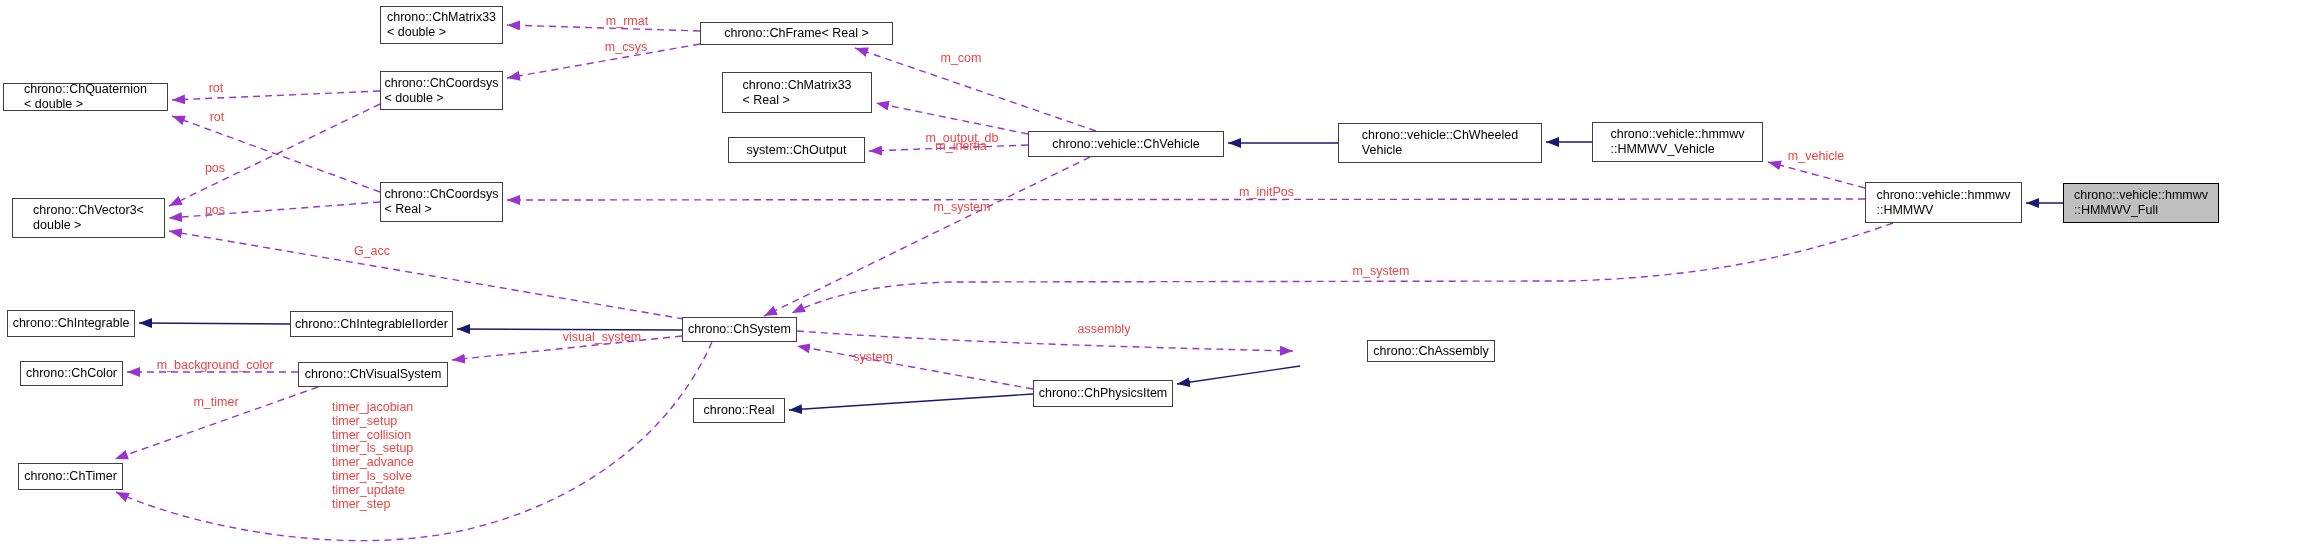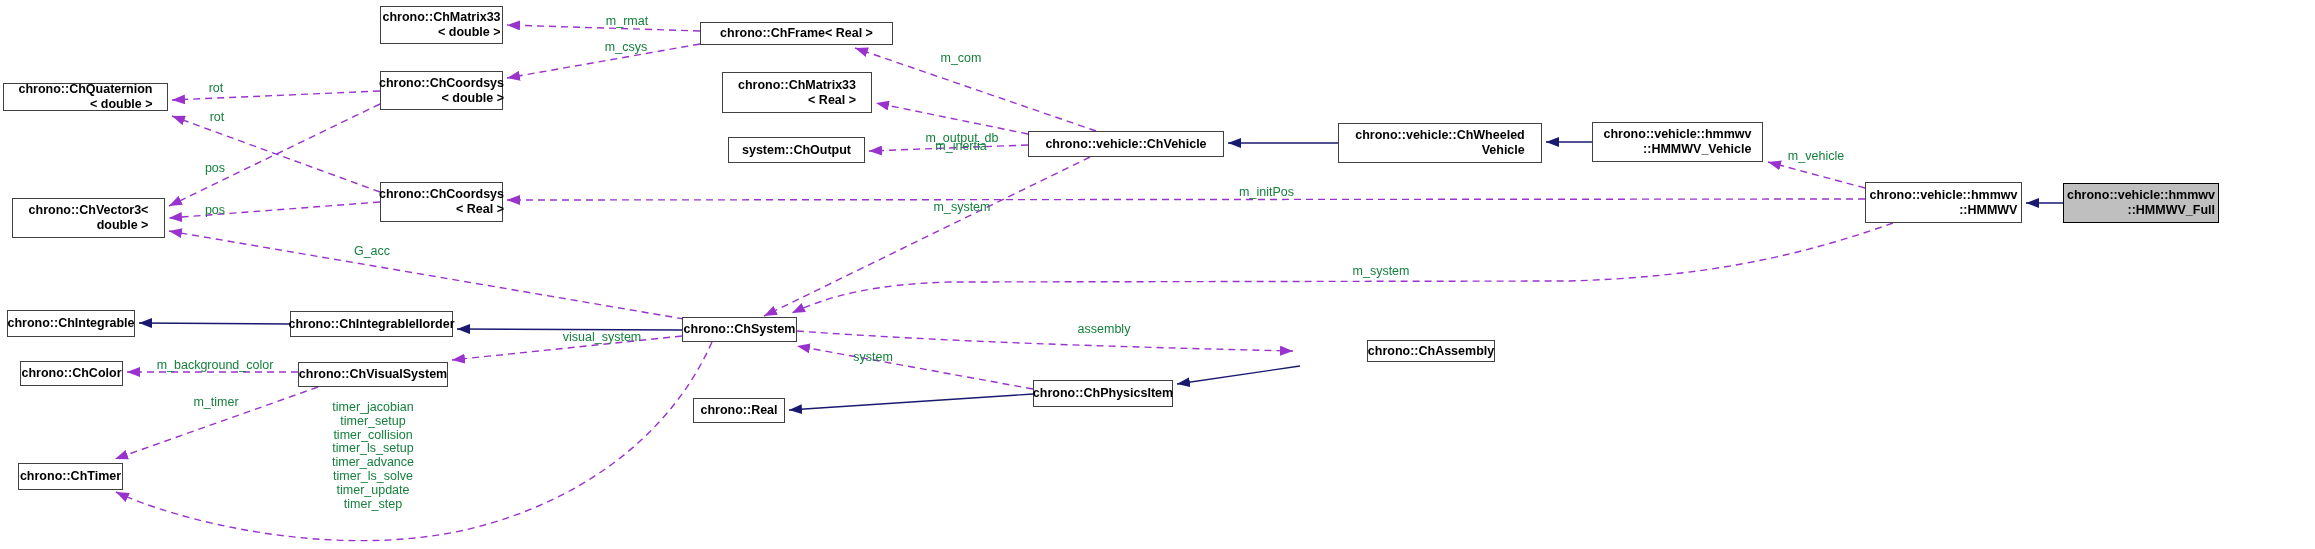--- a/index.html
+++ b/index.html
@@ -5,27 +5,27 @@
   html,body{margin:0;padding:0;background:#ffffff;}
   .canvas{
     position:relative;width:2315px;height:549px;background:#ffffff;overflow:hidden;
     font-family:"Liberation Sans","DejaVu Sans",sans-serif;
   }
   .edges{position:absolute;left:0;top:0;width:2315px;height:549px;}
   .edge-usage{fill:none;stroke:#9a32cd;stroke-width:1.4;stroke-dasharray:7 5;}
   .edge-inherit{fill:none;stroke:#191970;stroke-width:1.4;}
   .node{
     position:absolute;box-sizing:border-box;border:1.4px solid #404040;background:#ffffff;
-    display:flex;align-items:center;justify-content:center;text-align:right;
-    font-size:12.5px;line-height:15px;color:#000;white-space:pre-line;padding:1px 12px;font-weight:bold;
+    display:flex;align-items:center;justify-content:center;text-align:left;
+    font-size:12.5px;line-height:15px;color:#000;white-space:pre-line;padding:1px 20px;
   }
   .node.highlight{background:#bfbfbf;border-color:#000000;}
   .elabel{
-    position:absolute;font-size:12.5px;line-height:13.8px;color:#15803d;white-space:pre-line;
-    transform:translateX(-50%);text-align:center;
+    position:absolute;font-size:12.5px;line-height:13.8px;color:#ef4444;white-space:pre-line;
+    transform:translateX(-50%);text-align:left;
   }
 </style>
 </head>
 <body>
 
 <div class="canvas">
 
   <svg class="edges" viewBox="0 0 2315 549">
     <defs>
       <marker id="arrow-usage" markerUnits="userSpaceOnUse" markerWidth="14" markerHeight="10" refX="13" refY="5" orient="auto">

